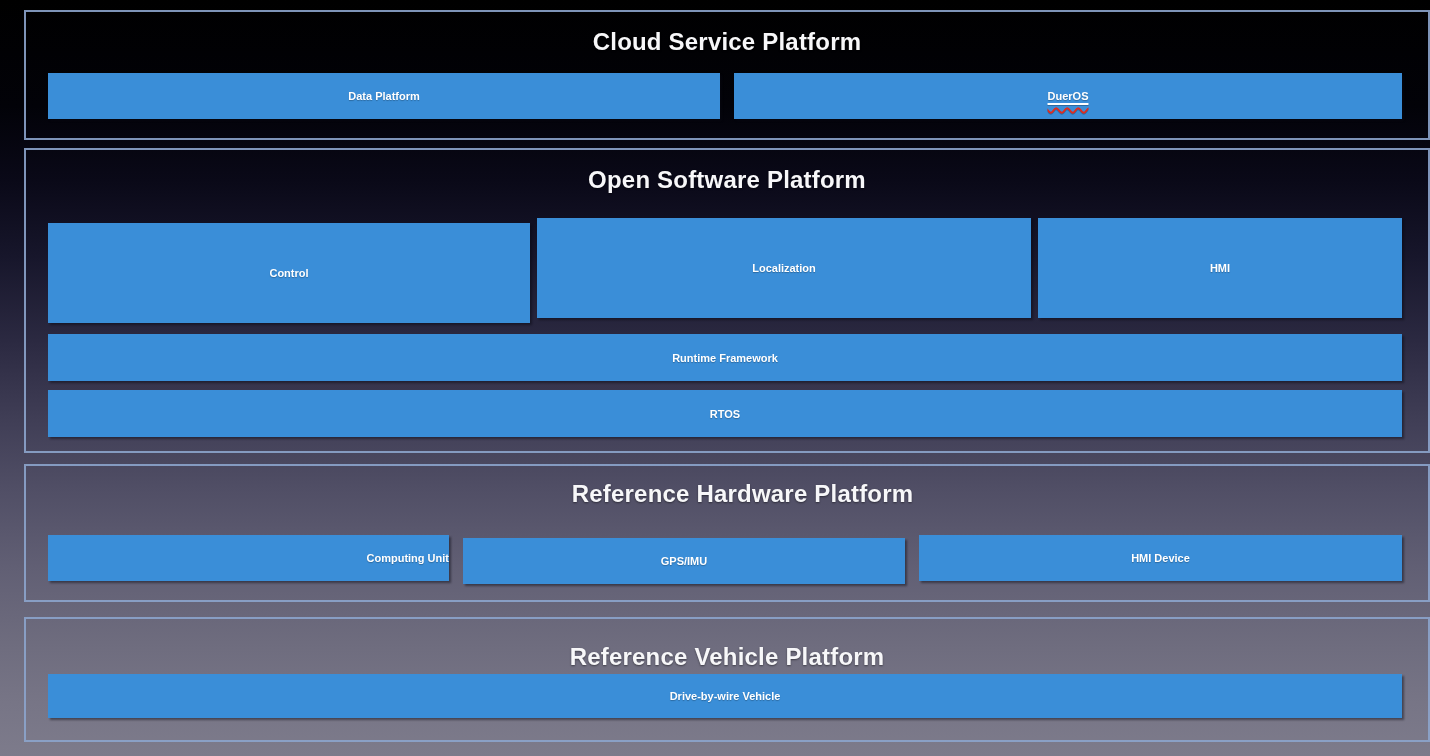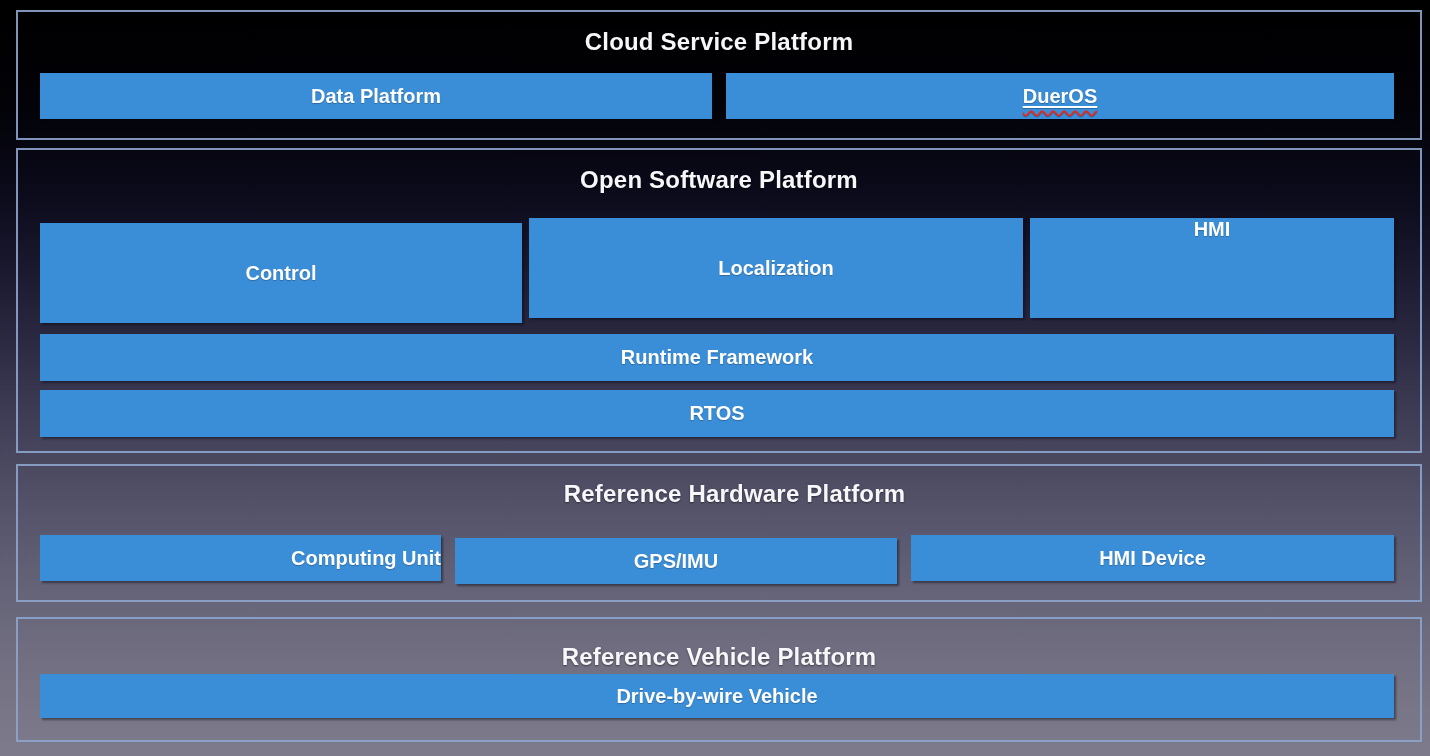--- a/index.html
+++ b/index.html
@@ -8,21 +8,21 @@
     width: 1430px; height: 756px;
     overflow: hidden;
     font-family: "Liberation Sans", sans-serif;
     background: linear-gradient(180deg,
       #000000 0%, #020208 14%, #0a0918 24%, #17162b 34%,
       #2b2941 45%, #3f3d55 55%, #514f66 65%, #615f74 75%,
       #6e6c7e 85%, #777586 93%, #7d7b8b 100%);
   }
   .section {
     position: absolute;
-    left: 16px; width: 1406px;
+    left: 24px; width: 1406px;
     border: 2px solid rgba(140, 164, 204, 0.9);
     box-sizing: border-box;
   }
   .sec-cloud    { top: 10px;  height: 130px; }
   .sec-software { top: 148px; height: 305px; }
   .sec-hardware { top: 464px; height: 138px; }
   .sec-vehicle  { top: 617px; height: 125px; }
   .sec-title {
     position: absolute; left: 0; right: 0;
     text-align: center;
@@ -33,35 +33,35 @@
   .t-cloud    { top: 16px; }
   .t-software { top: 16px; }
   .t-hardware { top: 14px; margin-left: 31px; }
   .t-vehicle  { top: 15px; margin-top: 9px; }
   .row { position: absolute; left: 22px; display: flex; }
   .gap14 { column-gap: 14px; }
   .gap7  { column-gap: 7px; }
   .box {
     background: #3a8ed8;
     color: #ffffff;
-    font-size: 20px; font-weight: bold;
+    font-size: 11px; font-weight: bold;
     display: flex; align-items: center; justify-content: center;
     box-sizing: border-box;
     box-shadow: 2px 2px 2px rgba(8, 8, 18, 0.45);
     text-shadow: 0 1px 1px rgba(0,0,0,0.25);
   }
   .h46 { height: 46px; } .h100 { height: 100px; }
   .h47 { height: 47px; align-items: center; } .h44  { height: 44px; }
   .w672 { width: 672px; } .w668 { width: 668px; }
   .w494 { width: 494px; } .w482 { width: 482px; } .w364 { width: 364px; }
   .w1354 { width: 1354px; }
   .w401 { width: 401px; justify-content: flex-end; } .w442 { width: 442px; } .w483 { width: 483px; }
   .nudge5 { position: relative; top: 5px; }
   .nudge3 { position: relative; top: 3px; }
-  .hmi-text-up { align-items: flex-start; }
+  .hmi-text-up { align-items: flex-start; padding-top: 44px; }
   .r-cloud-boxes    { top: 61px;  }
   .r-soft-modules   { top: 68px;  }
   .r-soft-runtime   { top: 184px; }
   .r-soft-rtos      { top: 240px; }
   .r-hw-boxes       { top: 69px;  }
   .r-vehicle-boxes  { top: 55px;  }
   .link-wavy {
     text-decoration: underline wavy #e02b1e;
     text-decoration-thickness: 2px;
     text-underline-offset: 7px;

